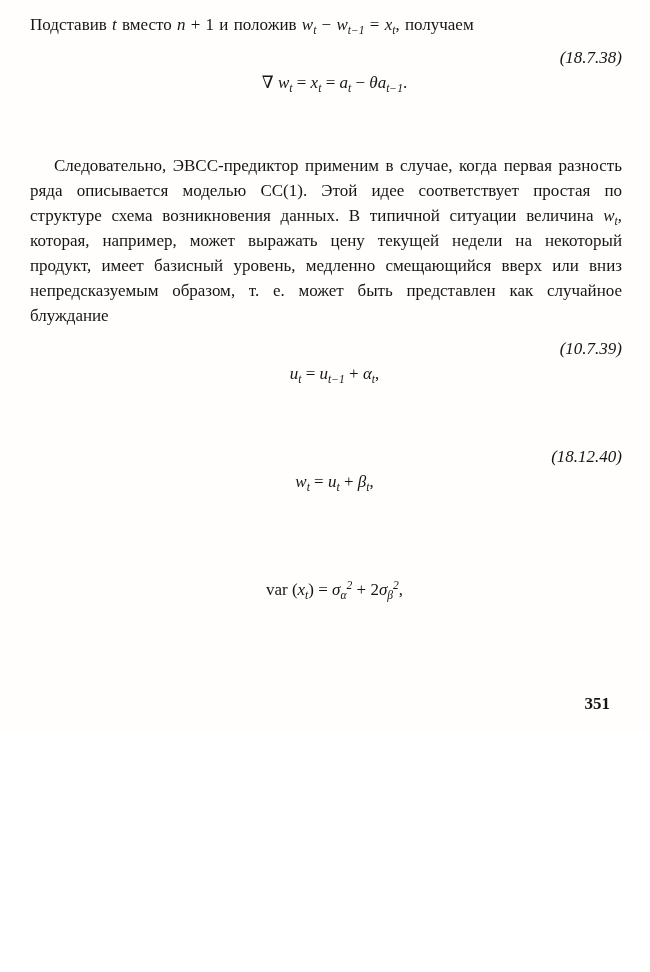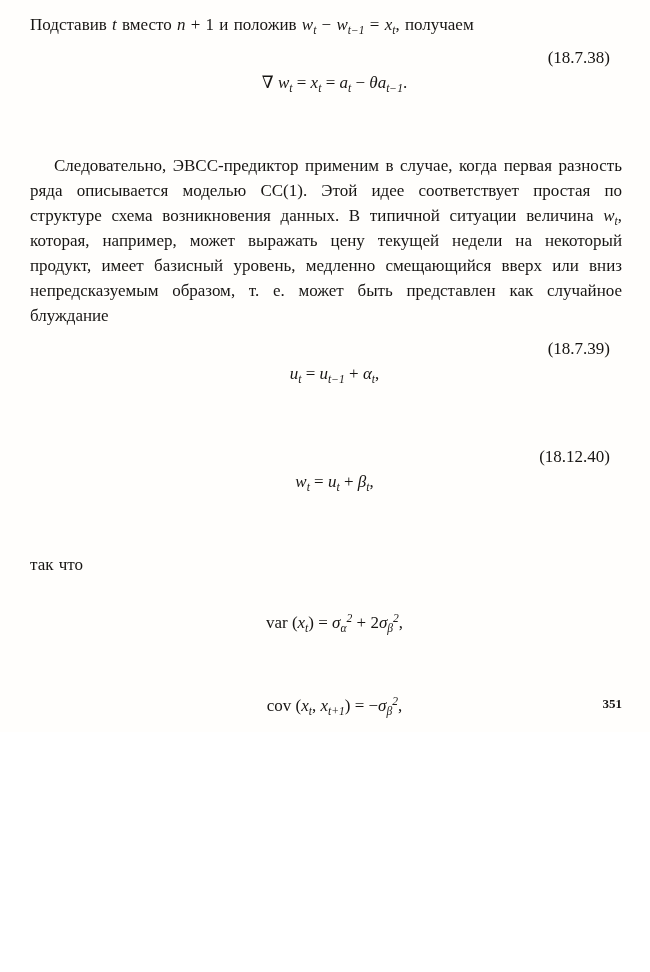--- a/index.html
+++ b/index.html
@@ -17,64 +17,60 @@
   }
   p.para{margin:0;text-align:justify;word-spacing:1px;}
   p.ind{text-indent:24px;}
   .eqrow{
     position:relative;
     margin:8px 0;
     text-align:center;
     white-space:pre-wrap;
   }
   .eq{display:inline-block;}
-  .eqnum{position:absolute;right:12px;top:0;}
+  .eqnum{position:absolute;right:0;top:0;font-style:italic;}
   sub,sup{font-size:68%;font-style:italic;line-height:0;letter-spacing:0;}
   sub{vertical-align:-0.35em;}
   sup{vertical-align:0.55em;}
   i{font-style:italic;}
   .pageno{
     position:absolute;
-    right:28px;bottom:16px;
+    right:40px;bottom:16px;
     font-weight:bold;
-    font-size:13px;
+    font-size:17px;
   }
 </style>
 </head>
 <body>
 
 <div class="page">
 
   <p class="para">Подставив <i>t</i> вместо <i>n</i> + 1 и положив <i>w</i><sub>t</sub> − <i>w</i><sub>t−1</sub> = <i>x</i><sub>t</sub>, получаем</p>
 
   <div class="eqrow">
     <span class="eq">∇ <i>w</i><sub>t</sub> = <i>x</i><sub>t</sub> = <i>a</i><sub>t</sub> − <i>θa</i><sub>t−1</sub>.</span>
     <span class="eqnum">(18.7.38)</span>
   </div>
 
   <p class="para ind">Следовательно, ЭВСС-предиктор применим в случае, когда первая разность ряда описывается моделью СС(1). Этой идее соответствует простая по структуре схема возникновения данных. В типичной ситуации величина <i>w</i><sub>t</sub>, которая, например, может выражать цену текущей недели на некоторый продукт, имеет базисный уровень, медленно смещающийся вверх или вниз непредсказуемым образом, т. е. может быть представлен как случайное блуждание</p>
 
   <div class="eqrow">
     <span class="eq"><i>u</i><sub>t</sub> = <i>u</i><sub>t−1</sub> + <i>α</i><sub>t</sub>,</span>
-    <span class="eqnum">(18.7.39)</span>
+    <span class="eqnum">(10.7.39)</span>
   </div>
 
 
   <div class="eqrow">
     <span class="eq"><i>w</i><sub>t</sub> = <i>u</i><sub>t</sub> + <i>β</i><sub>t</sub>,</span>
     <span class="eqnum">(18.12.40)</span>
   </div>
 
 
 
-  <p class="para">так что</p>
 
   <div class="eqrow">
     <span class="eq">var (<i>x</i><sub>t</sub>) = <i>σ</i><sub>α</sub><sup>2</sup> + 2<i>σ</i><sub>β</sub><sup>2</sup>,</span>
   </div>
 
-  <div class="eqrow">
-    <span class="eq">cov (<i>x</i><sub>t</sub>, <i>x</i><sub>t+1</sub>) = −<i>σ</i><sub>β</sub><sup>2</sup>,</span>
-  </div>
 
   <div class="pageno">351</div>
 
 </div>
 
 </body></html>

